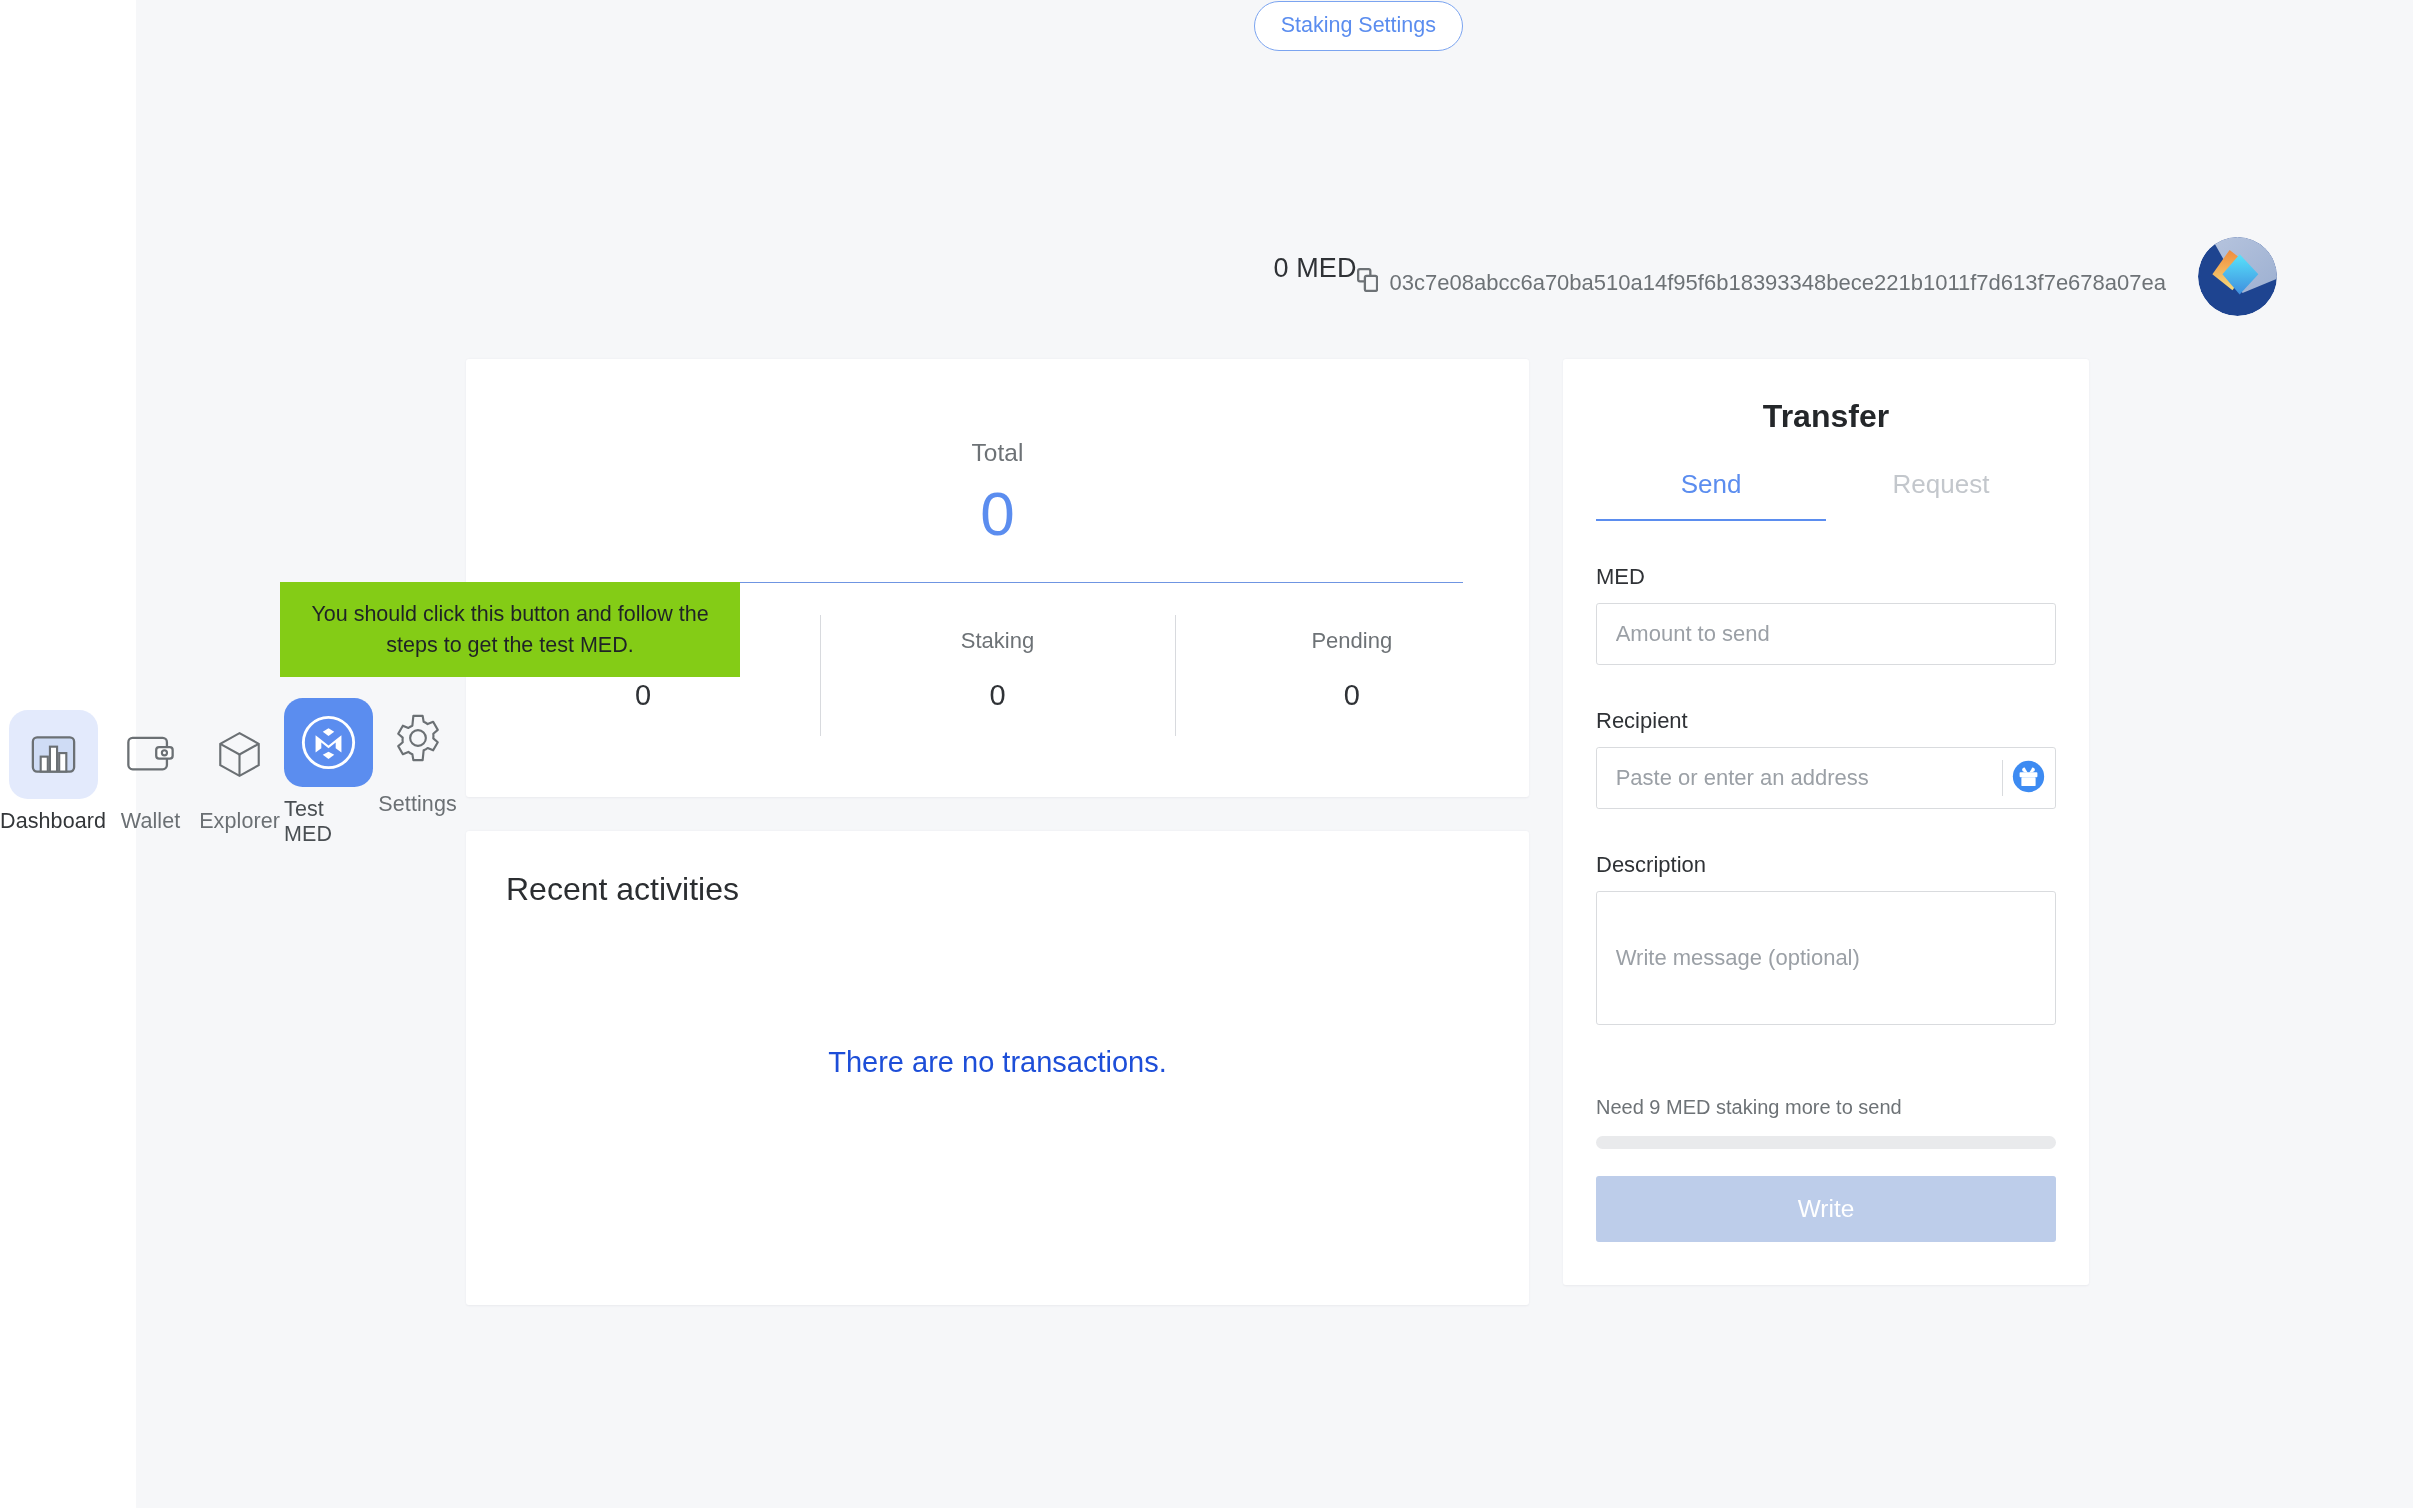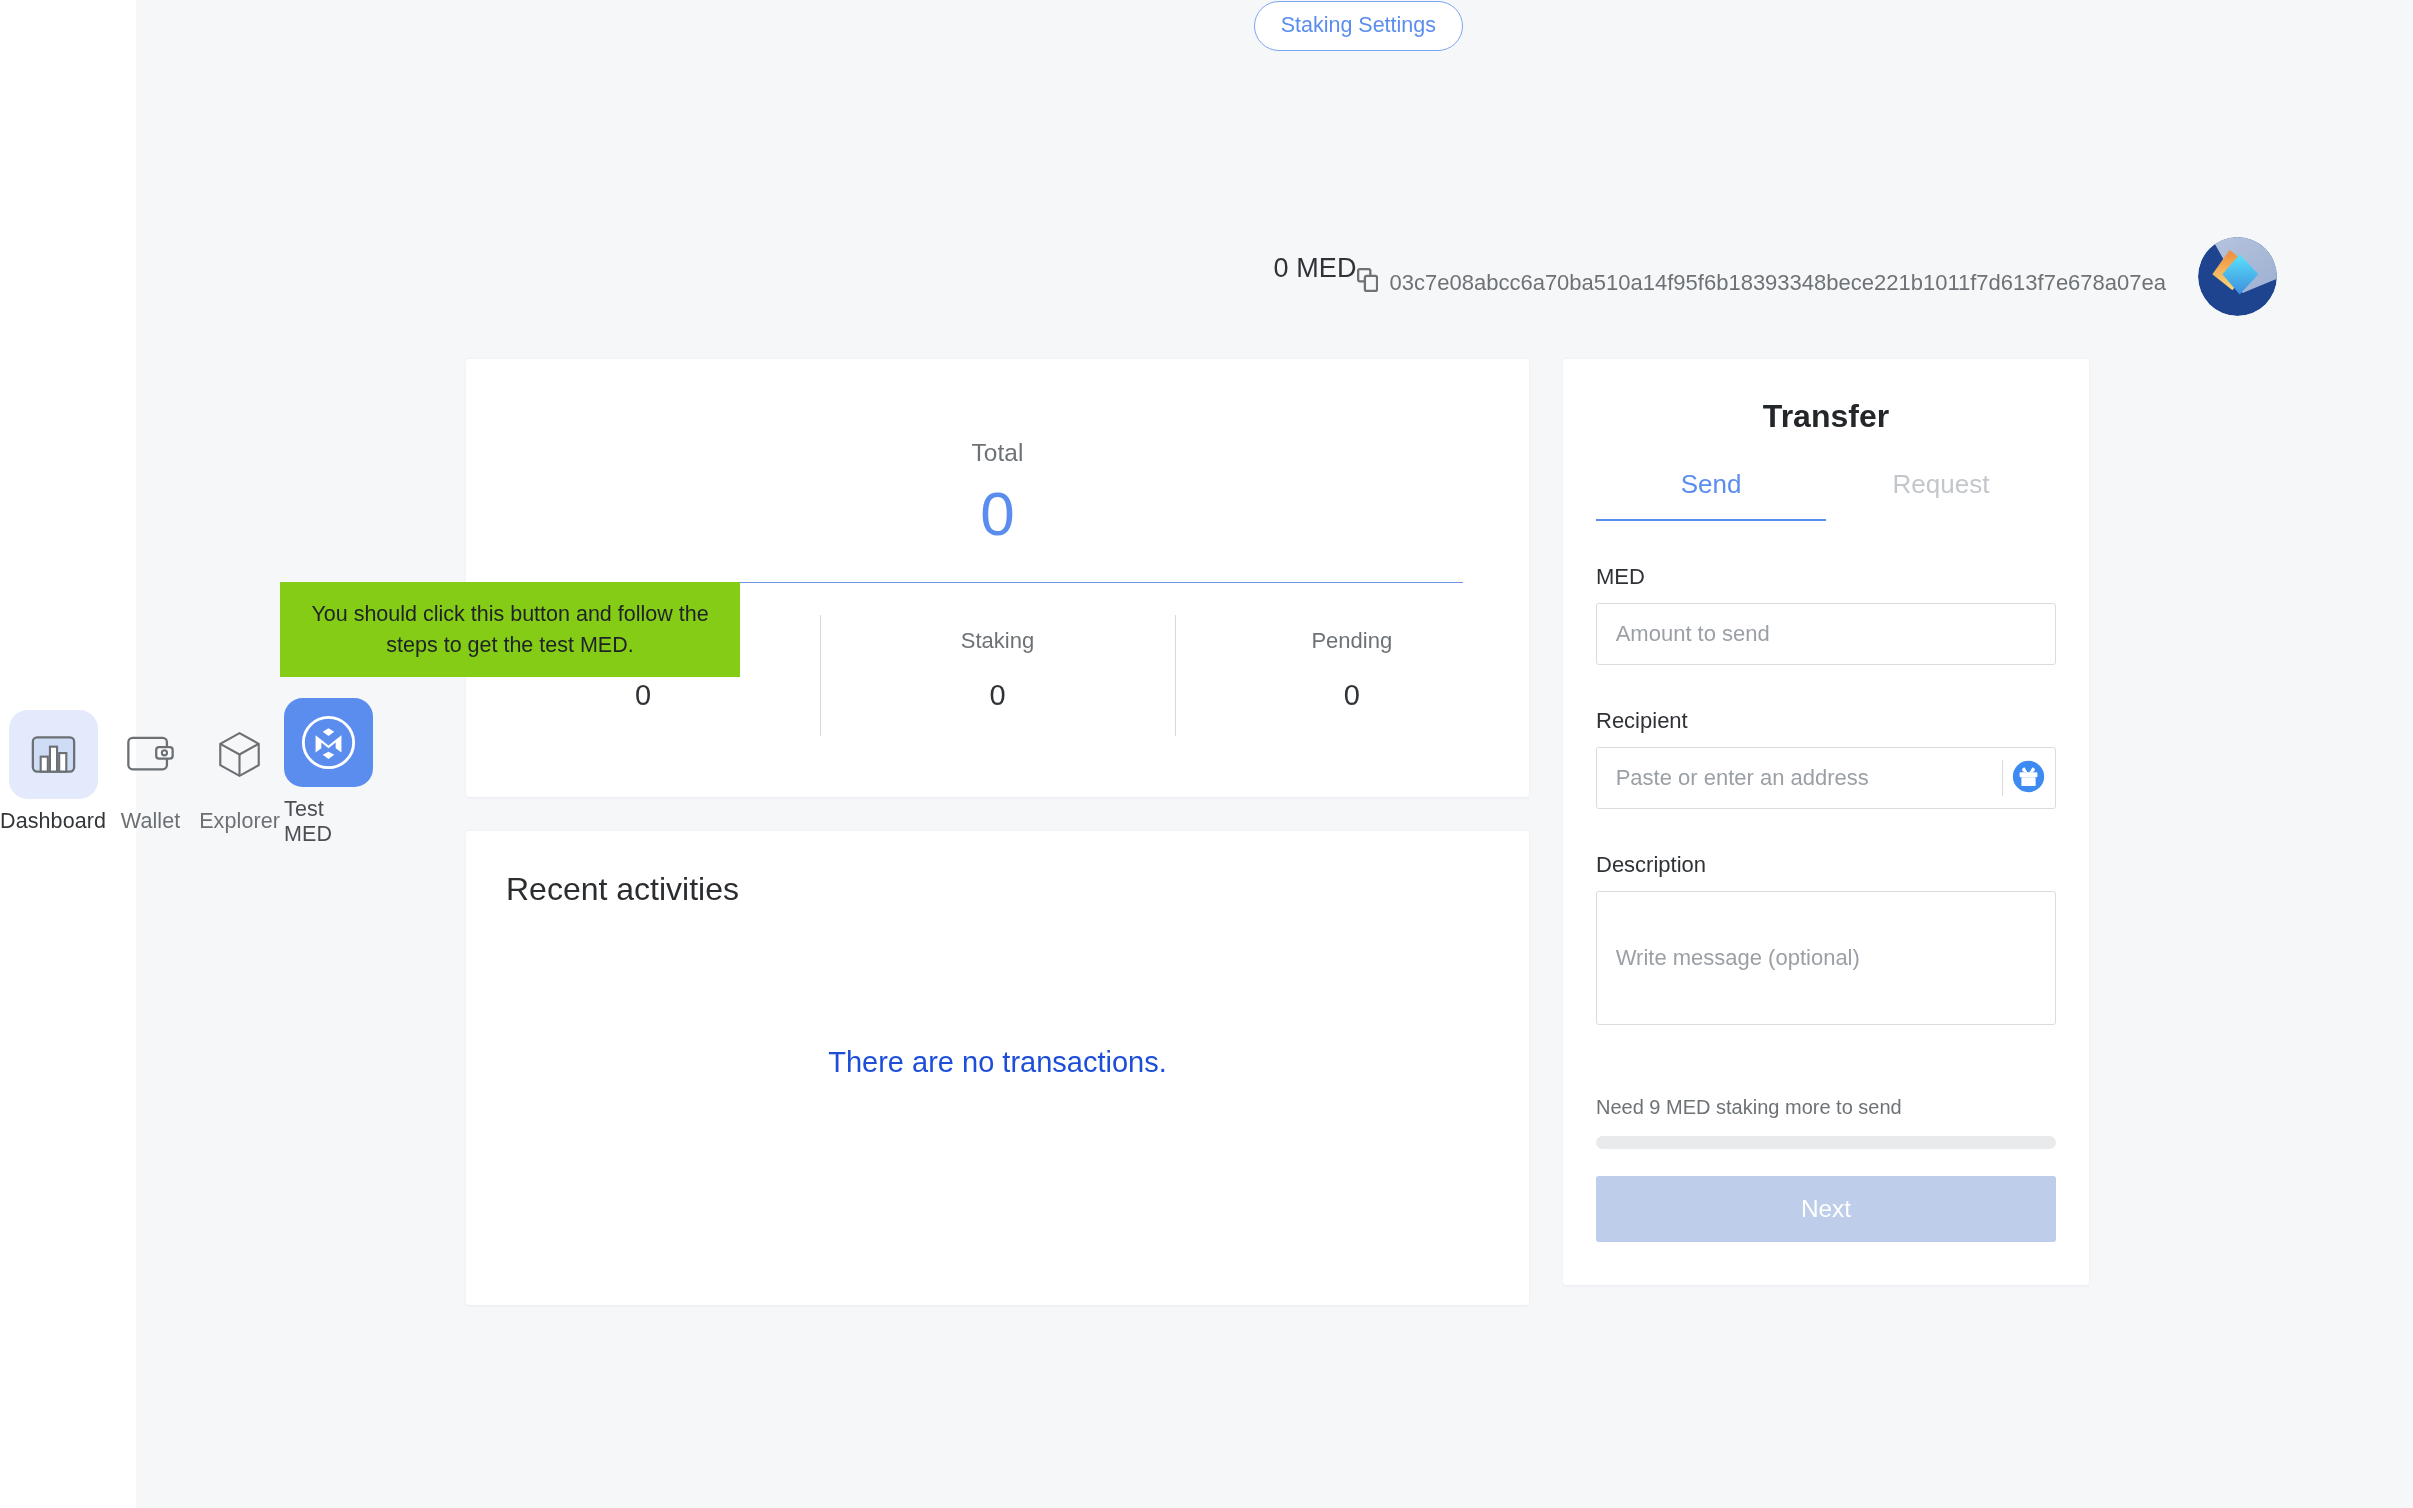--- a/index.html
+++ b/index.html
@@ -416,20 +416,29 @@
           <path d="M30 38 L30 62 L38 56 L38 48 L48 56 L58 48 L58 56 L66 62 L66 38 L58 44 L48 52 L38 44 Z" fill="#ffffff"></path>
           <path d="M40 33 L48 39 L56 33 L48 28 Z" fill="#ffffff"></path>
           <path d="M40 65 L48 71 L56 65 L48 61 Z" fill="#ffffff"></path>
         </svg>
       </div>
       <div class="nav-label">Test MED</div>
     </div>
 
     <div class="sidebar-spacer"></div>
 
+    <div class="nav-item bottom">
+      <div class="nav-icon-box">
+        <svg width="50" height="50" viewBox="0 0 70 70" fill="none" aria-hidden="true">
+          <path d="M28.5 4 h13 l1.4 8.2 a23 23 0 0 1 5.6 3.3 l7.7-3.2 6.5 11.3 -6.3 5.4 a23 23 0 0 1 0 6.5 l6.3 5.4 -6.5 11.3 -7.7-3.2 a23 23 0 0 1 -5.6 3.3 L41.5 66 h-13 l-1.4-8.2 a23 23 0 0 1 -5.6-3.3 l-7.7 3.2 -6.5-11.3 6.3-5.4 a23 23 0 0 1 0-6.5 l-6.3-5.4 6.5-11.3 7.7 3.2 a23 23 0 0 1 5.6-3.3 Z" stroke="#6b7074" stroke-width="3" fill="none" stroke-linejoin="round"></path>
+          <circle cx="35" cy="35" r="11" stroke="#6b7074" stroke-width="3" fill="none"></circle>
+        </svg>
+      </div>
+      <div class="nav-label">Settings</div>
+    </div>
 
   </nav>
 
   <main class="main">
 
     <div class="account-header">
       <div class="account-text">
         <div class="balance-line">
           <span class="bal-num">0</span>
           <span class="bal-unit">MED</span>
@@ -541,21 +550,21 @@
 
           <div class="field-label">Description</div>
           <textarea class="textarea-input" placeholder="Write message (optional)" style=""></textarea>
 
           <div class="hint-text">Need 9 MED staking more to send</div>
 
           <div class="progress-track">
             <div class="progress-fill" id="progress-fill" style="width: 0%;"></div>
           </div>
 
-          <button class="next-btn">Next</button>
+          <button class="next-btn">Write</button>
 
         </section>
       </div>
 
     </div>
 
     <div class="coach-tip">You should click this button and follow the steps to get the test MED.</div>
 
   </main>
 </div>

